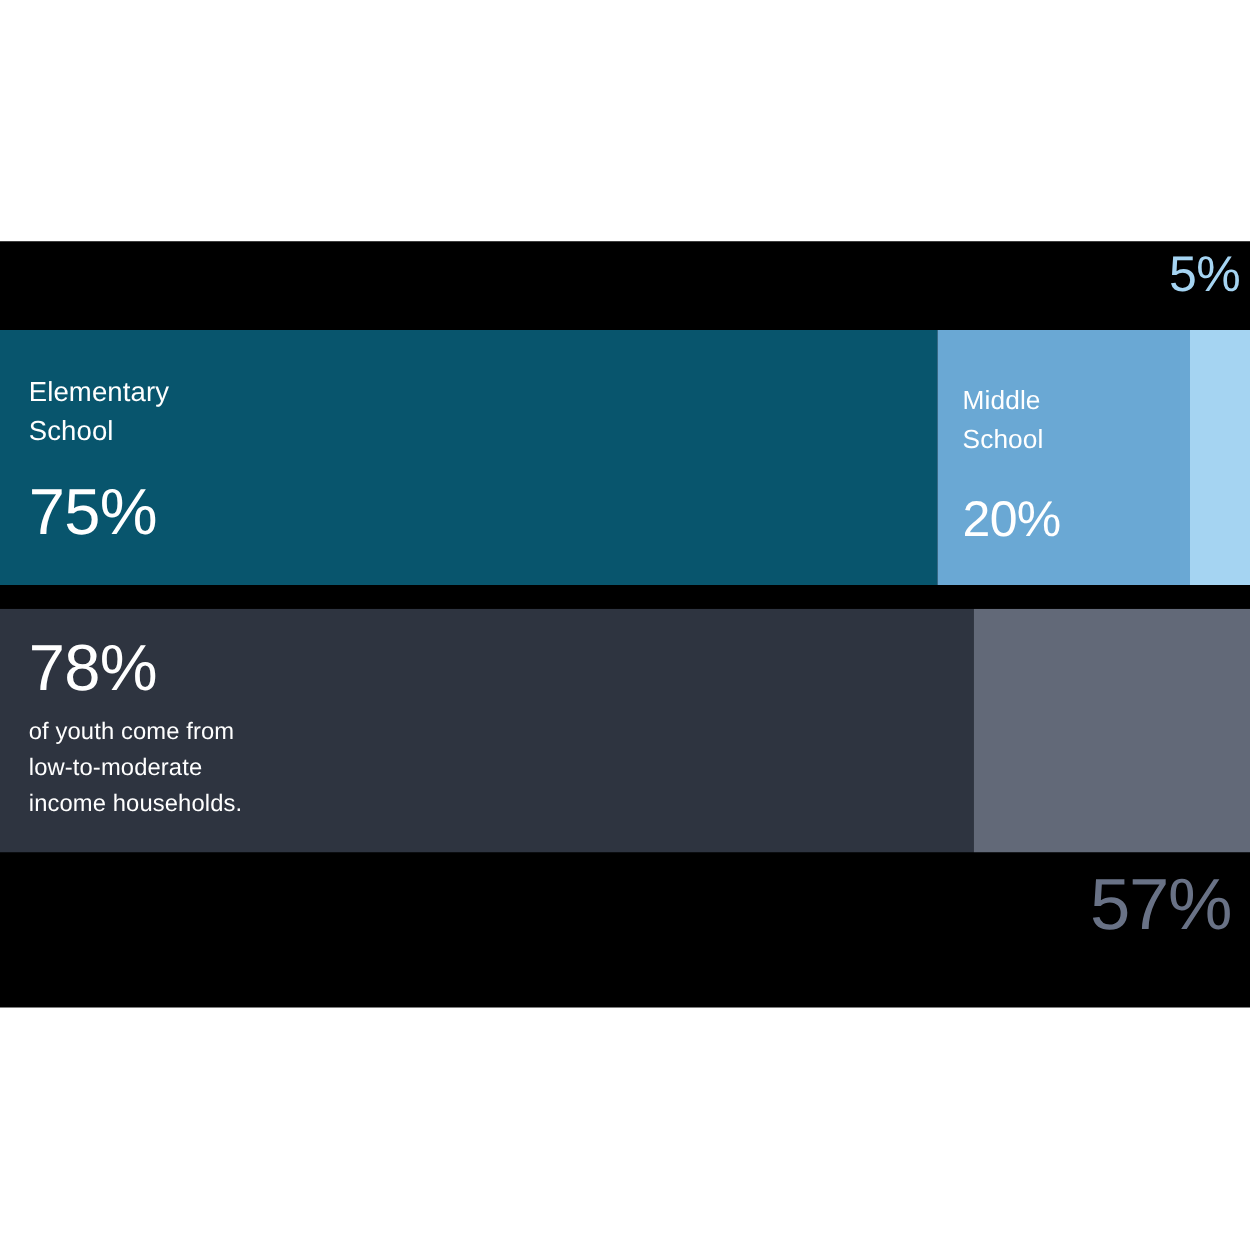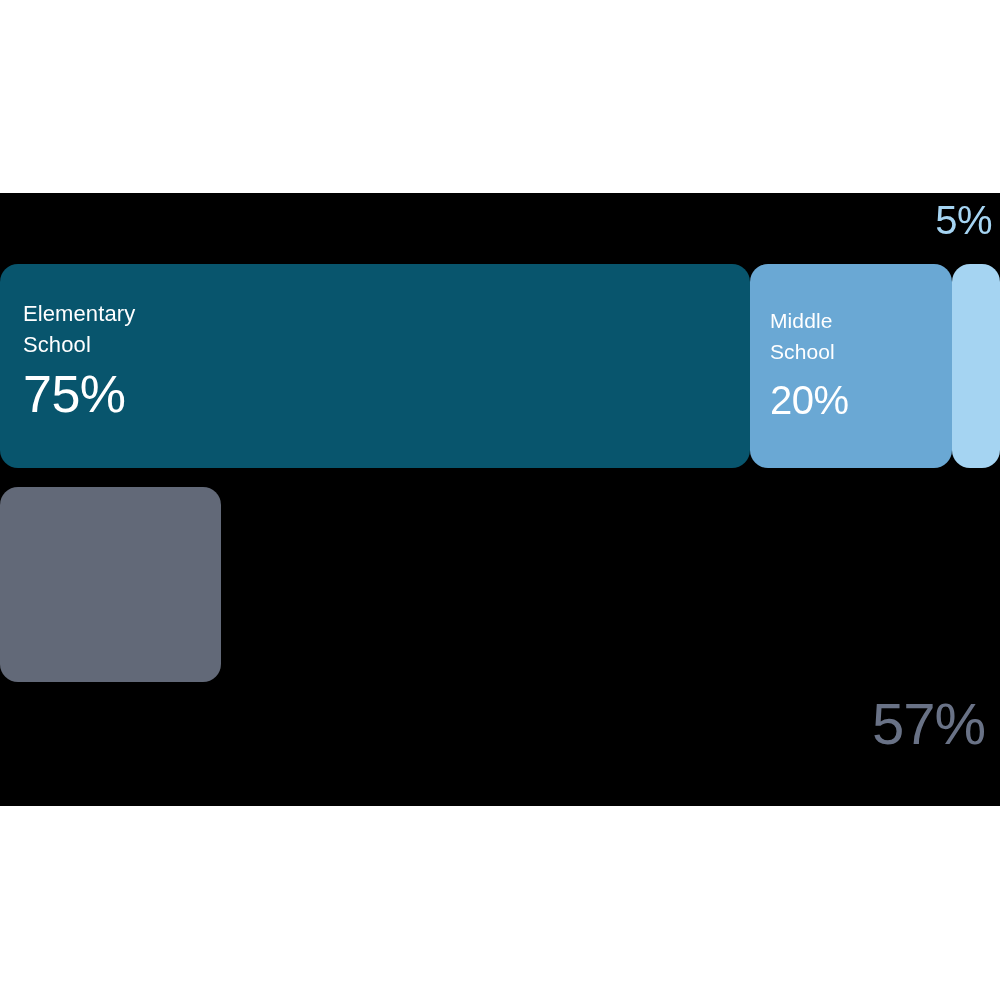--- a/index.html
+++ b/index.html
@@ -43,21 +43,20 @@
     width: 1000px;
     display: flex;
     flex-direction: row;
     overflow: hidden;
   }
 
   .segment {
     position: relative;
     height: 100%;
     box-sizing: border-box;
-    border-radius: 18px;
   }
 
   
   #bar-schools {
     top: 264px;
     height: 204px;
   }
   #seg-elementary {
     background: #08556d;
   }
@@ -86,21 +85,21 @@
     font-weight: 400;
     letter-spacing: 0.1px;
     white-space: pre-line;
   }
   .seg-value {
     color: #ffffff;
     font-size: 52px;
     line-height: 60px;
     font-weight: 400;
     letter-spacing: -0.5px;
-    margin-top: 4px;
+    margin-top: 20px;
   }
   #seg-middle .seg-label { font-size: 21px; line-height: 31px; }
   #seg-middle .seg-value { font-size: 40px; line-height: 58px; }
   #seg-middle .seg-content { top: 41px; }
 
   
   .callout {
     position: absolute;
     font-weight: 400;
     white-space: nowrap;
@@ -181,20 +180,28 @@
         <div class="seg-value">20%</div>
       </div>
     </div>
 
     <div class="segment" id="seg-high" style="width:48px;"></div>
 
   </div>
 
   <div class="bar" id="bar-income">
 
+    <div class="segment" id="seg-lmi" style="width:779px;">
+      <div class="seg-content">
+        <div class="stat-value">78%</div>
+        <div class="stat-desc">of youth come from
+low-to-moderate
+income households.</div>
+      </div>
+    </div>
 
     <div class="segment" id="seg-remainder" style="width:221px;"></div>
 
   </div>
 
   <div class="callout" id="callout-total">57%</div>
 
 </div>
 
 </body></html>

